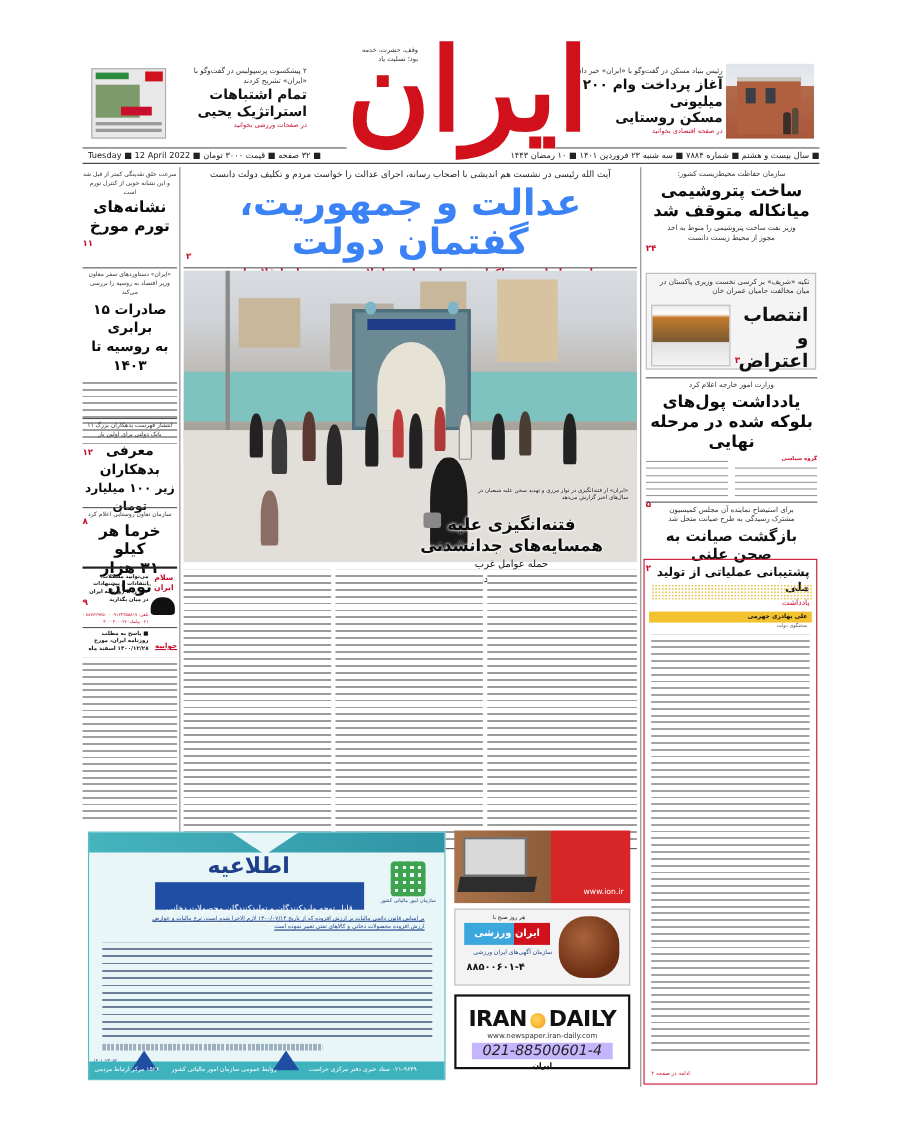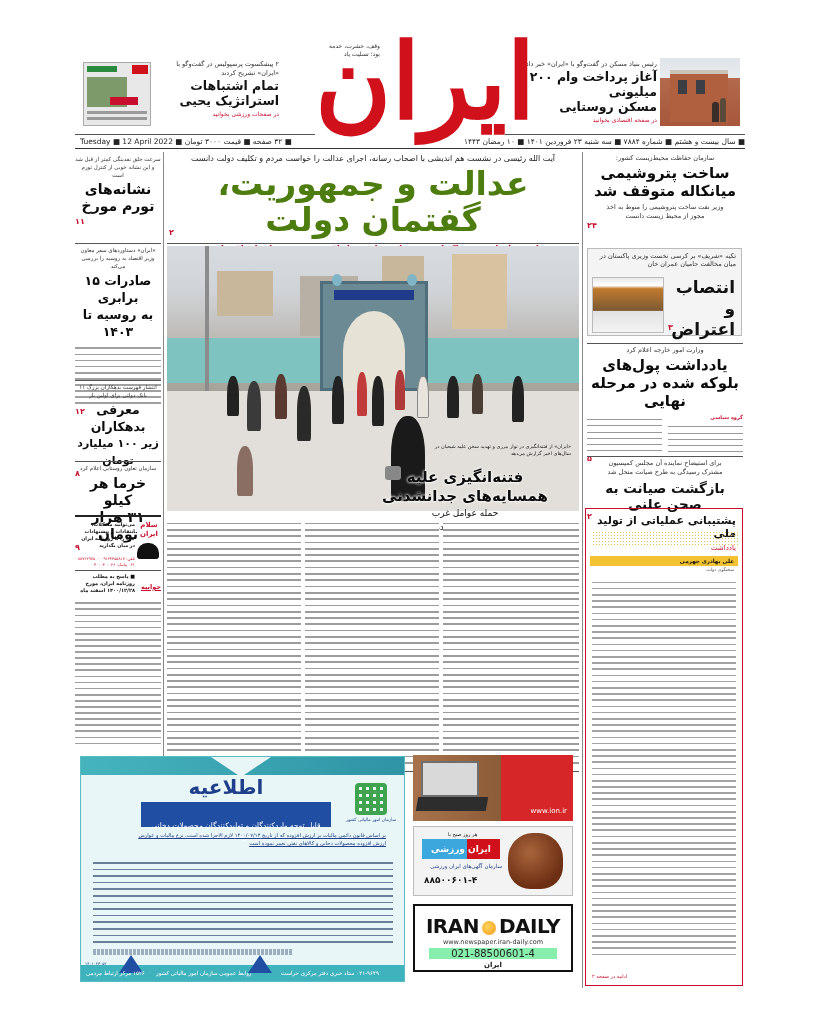--- a/index.html
+++ b/index.html
@@ -23,21 +23,21 @@
   .teaser-big { font-size: 12.5px; font-weight: bold; color: #111; line-height: 15px; }
   .teaser-link { font-size: 6px; color: #c8102e; }
   .dateline { font-size: 7.5px; color: #222; white-space: nowrap; }
 
   
   .house { background: linear-gradient(#dfe4ea 0%, #e9ecef 30%, #b36a4c 30%, #a8573b 100%); }
   .thumb { background: #e8e8e8; border: 1px solid #aaa; }
 
   
   .kicker { font-size: 8px; color: #222; }
-  .mainhead { font-size: 33px; font-weight: bold; color: #4d7c0f; letter-spacing: -0.5px; line-height: 1.1; }
+  .mainhead { font-size: 33px; font-weight: bold; color: #3b82f6; letter-spacing: -0.5px; line-height: 1.1; }
   .subhead-red { font-size: 9.5px; color: #c8102e; font-weight: bold; }
 
   .photo { overflow: hidden; background: linear-gradient(#d8dbe0 0%, #cfd2d6 18%, #b9b3ab 40%, #a5a29a 55%, #d8d5d0 70%, #e7e4df 100%); }
   .bld { position: absolute; background: #c8b79a; }
   .bld.w { background: #b8b0a4; }
   .gate { position: absolute; background: #6b8a94; border: 3px solid #4f6f7c; }
   .arch { position: absolute; background: #e6e2d6; border-radius: 50% 50% 0 0; }
   .wall { position: absolute; background: #7ec3c0; }
   .person { position: absolute; border-radius: 45% 45% 10% 10%; background: #222; }
   .photo-head { font-size: 15px; font-weight: bold; color: #0b0b0b; line-height: 19px; text-shadow: 0 0 3px #fff, 0 0 3px #fff; }
@@ -72,21 +72,21 @@
 
   
   .ad-online { background: linear-gradient(90deg, #a8734a 0%, #8c5c38 55%, #d72628 55%, #d72628 100%); }
   .laptop { position: absolute; background: #d9d9d9; border: 2px solid #6e6e6e; }
   .ad-online-text { color: #fff; font-size: 9.5px; line-height: 13px; font-weight: bold; }
   .ad-varzeshi { background: #f3f3f3; border: 1px solid #bbb; }
   .glove { position: absolute; background: radial-gradient(circle at 40% 35%, #a8643b, #6d2f14 70%); border-radius: 45% 45% 40% 40%; }
   .ad-daily { border: 2px solid #111; background: #fff; }
   .daily-logo { font-size: 20px; font-weight: bold; color: #111; letter-spacing: -0.5px; }
   .daily-sun { display: inline-block; width: 14px; height: 14px; border-radius: 50%; background: radial-gradient(circle at 40% 40%, #ffd45c, #f39a1a); vertical-align: middle; margin: 0 3px; }
-  .daily-phone { background: #86efac; font-size: 10px; color: #222; }
+  .daily-phone { background: #c4b5fd; font-size: 13px; color: #222; font-style: italic; }
 
   .phone-icon { position: absolute; width: 22px; height: 16px; background: #111; border-radius: 10px 10px 3px 3px; }
 </style>
 </head>
 <body>
 
 <div class="page">
 
   <div class="abs house" style="left:585px; top:20px; width:80px; height:68px;">
     <div class="abs" style="left:10px; top:12px; width:58px; height:52px; background:#b0603f; border-top:4px solid #c9c3b8;"></div>

